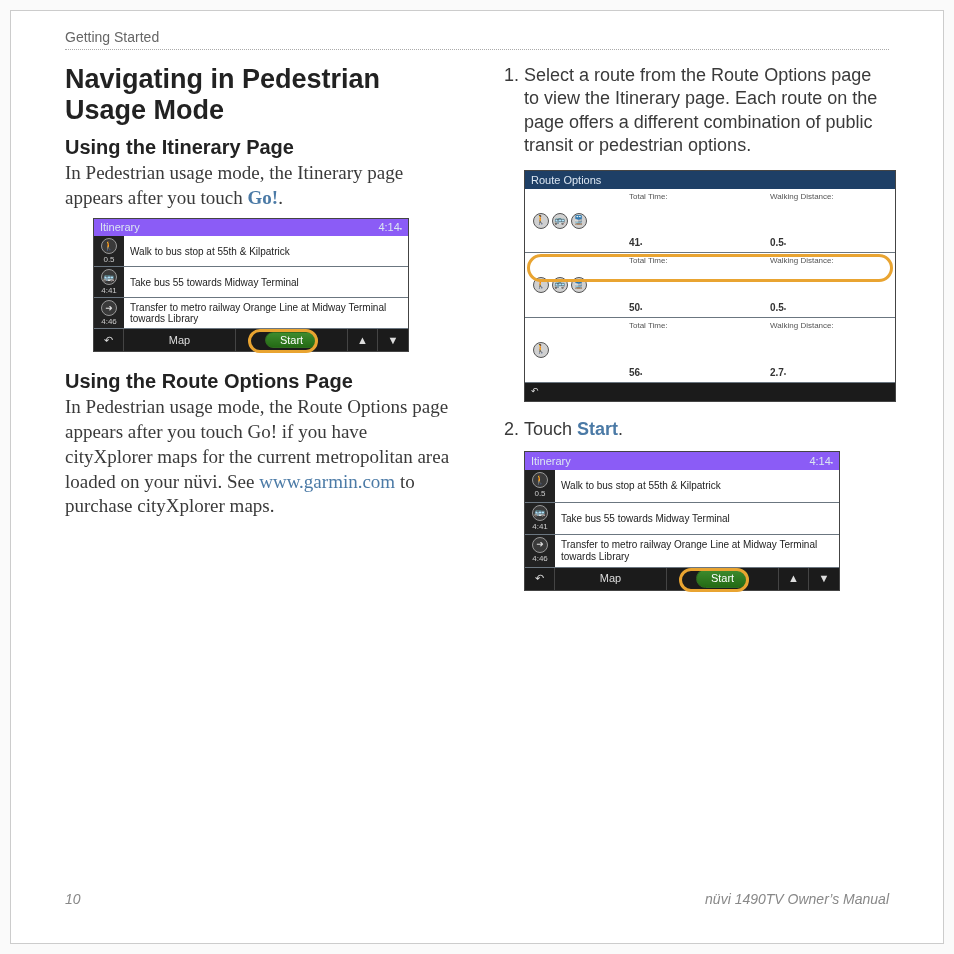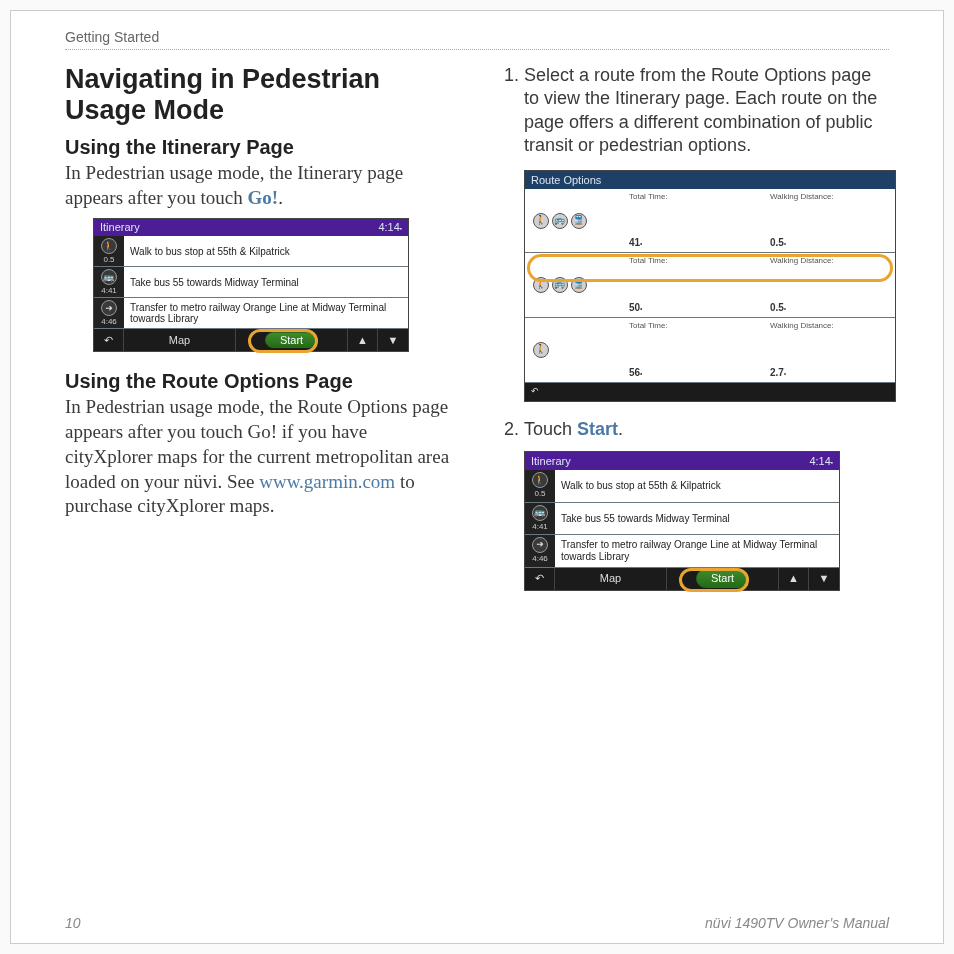--- a/index.html
+++ b/index.html
@@ -72,39 +72,39 @@
     list-style: decimal;
     padding-left: 28px;
     font-family: Arial, Helvetica, sans-serif;
     font-size: 18px;
     color: #3a3a3a;
     line-height: 1.3;
   }
   ol.steps li { margin-bottom: 14px; }
   .footer-row {
     position: absolute;
-    left: 54px; right: 54px; bottom: 12px;
+    left: 54px; right: 54px; bottom: 36px;
     display: flex;
     justify-content: space-between;
     font-size: 14px;
     color: #888;
     font-style: italic;
   }
   
   .itinerary-widget {
     width: 316px;
     border: 1px solid #444;
     background: #e6e6e6;
     margin: 6px 0 14px 28px;
     font-family: Arial, Helvetica, sans-serif;
     font-size: 10px;
     box-shadow: 0 0 0 1px #888 inset;
   }
   .itinerary-widget .titlebar {
-    background: #4c1d95;
+    background: #8b5cf6;
     color: #dbe6f2;
     display: flex;
     justify-content: space-between;
     padding: 2px 6px;
     font-size: 11px;
   }
   .itinerary-widget .leg {
     display: flex;
     align-items: center;
     background: #fff;

